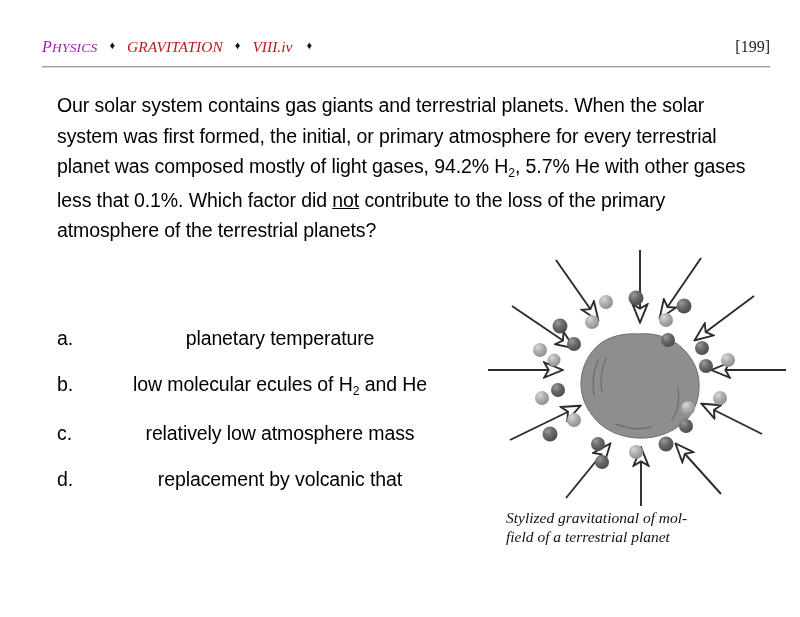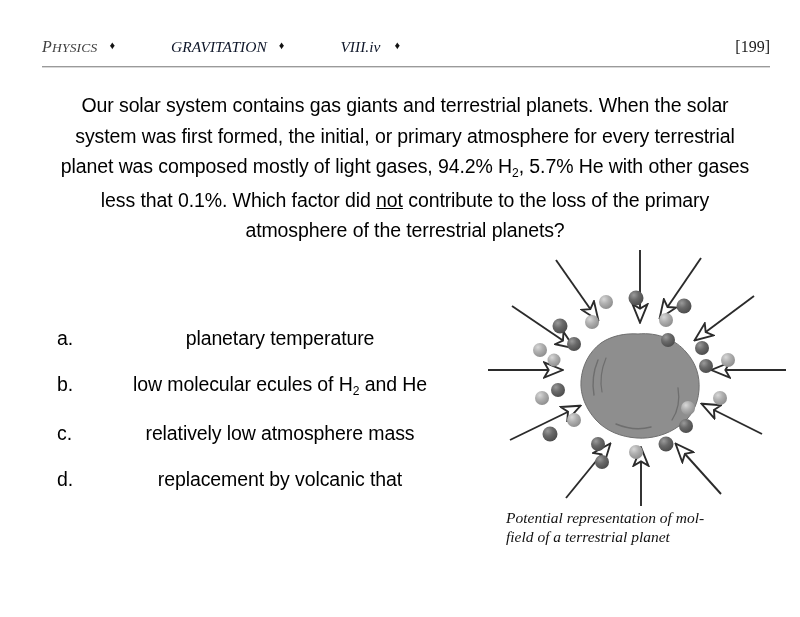--- a/index.html
+++ b/index.html
@@ -34,31 +34,30 @@
   .hdr-left {
     display: flex;
     align-items: baseline;
     flex: 0 0 auto;
   }
   .hdr-smallcaps {
     font-family: "Liberation Serif", serif;
     font-style: italic;
     font-size: 13.5px;
     letter-spacing: 0.2px;
-    color: #404040;
+    color: #a21caf;
   }
   .hdr-smallcaps .cap {
     font-size: 16px;
   }
   .hdr-item {
     font-family: "Liberation Serif", serif;
     font-style: italic;
     font-size: 15.5px;
-    color: #0f172a;
-    margin-left: 44px;
+    color: #b91c1c;
   }
   .hdr-sep {
     font-family: "Liberation Serif", serif;
     font-size: 11px;
     color: #111111;
     padding: 0 12px;
     position: relative;
     top: -3px;
   }
   .hdr-sep.wide { padding: 0 14px; }
@@ -90,21 +89,20 @@
   
   #question {
     position: absolute;
     left: 57px;
     top: 90px;
     width: 696px;
     font-size: 19.5px;
     line-height: 30.5px;
     letter-spacing: -0.1px;
     color: #000000;
-    text-align: center;
   }
   #question .u { text-decoration: underline; }
   sub {
     font-size: 0.62em;
     vertical-align: baseline;
     position: relative;
     top: 0.32em;
   }
 
   
@@ -272,17 +270,17 @@
         <circle cx="178" cy="196" r="7.5" fill="url(#gDark)"></circle>
         <circle cx="200" cy="160" r="7" fill="url(#gLight)"></circle>
         <circle cx="198" cy="178" r="7" fill="url(#gDark)"></circle>
         <circle cx="232" cy="150" r="7" fill="url(#gLight)"></circle>
         <circle cx="86" cy="96" r="7" fill="url(#gDark)"></circle>
       </g>
     </svg>
   </div>
 
   <div id="caption">
-    <div>Potential representation of mol-</div>
+    <div>Stylized gravitational of mol-</div>
     <div>field of a terrestrial planet</div>
   </div>
 
 </div>
 
 </body></html>

